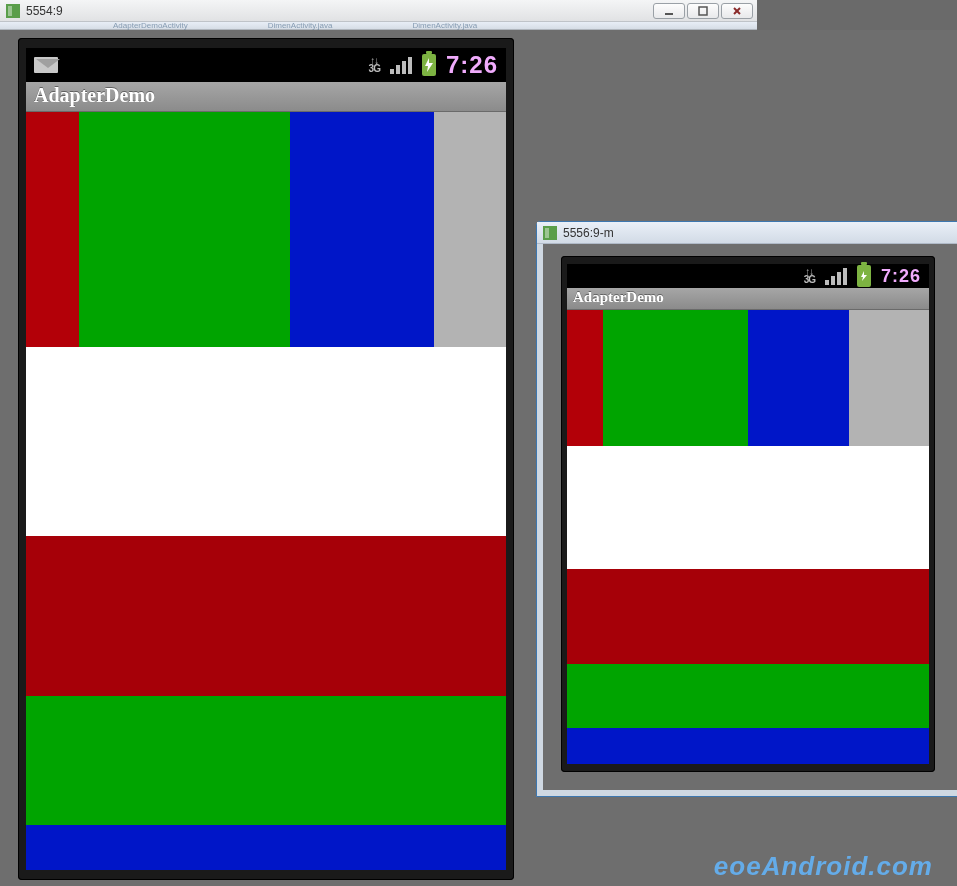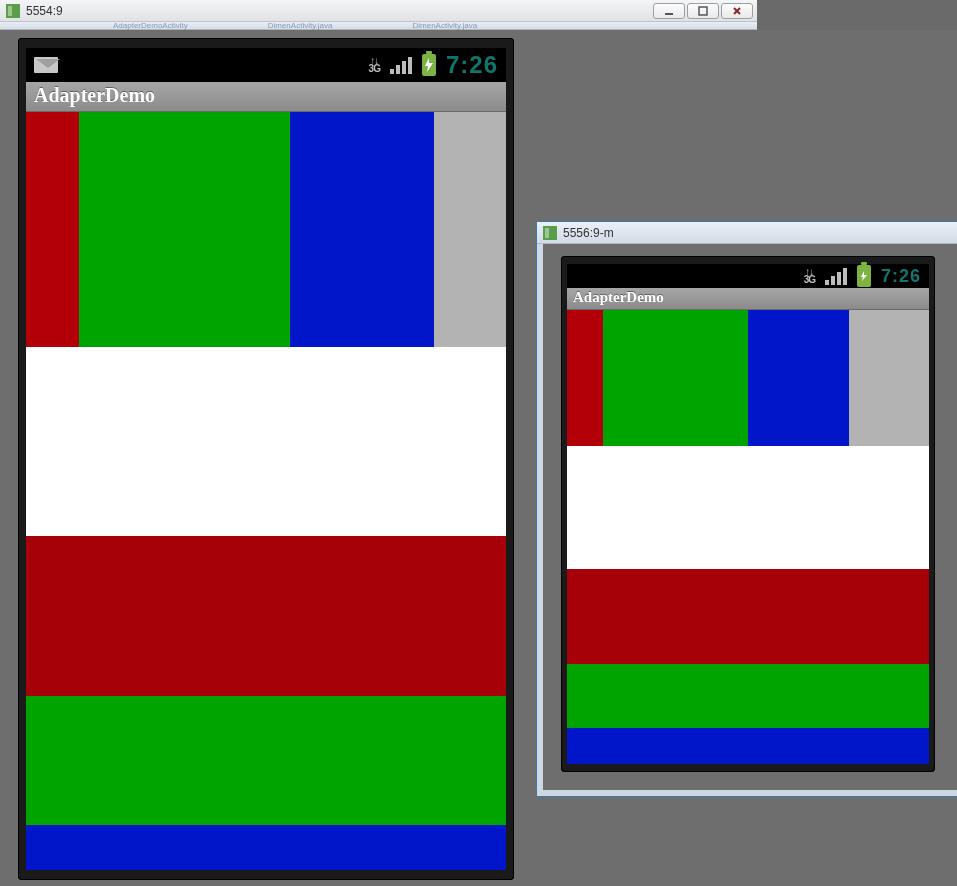--- a/index.html
+++ b/index.html
@@ -156,21 +156,21 @@
     content:"";
     position:absolute;
     top:-3px;left:4px;
     width:6px;height:3px;
     background:#7db342;
     border-radius:1px;
   }
   .clock {
     font-size: 24px;
     font-weight: bold;
-    color:#0f766e;
+    color:#f0abfc;
     letter-spacing:1px;
   }
 
   
   .app-titlebar {
     background: linear-gradient(#a6a6a6,#8b8b8b);
     color:#fff;
     font-size:20px;
     font-weight:bold;
     padding:2px 8px 4px;
@@ -395,13 +395,14 @@
             <div class="row3"></div>
             <div class="row4"></div>
             <div class="row5"></div>
           </div>
         </div>
       </div>
 
     </div>
   </div>
 
+  <div class="watermark">eoeAndroid.com</div>
 </div>
 
 </body></html>

